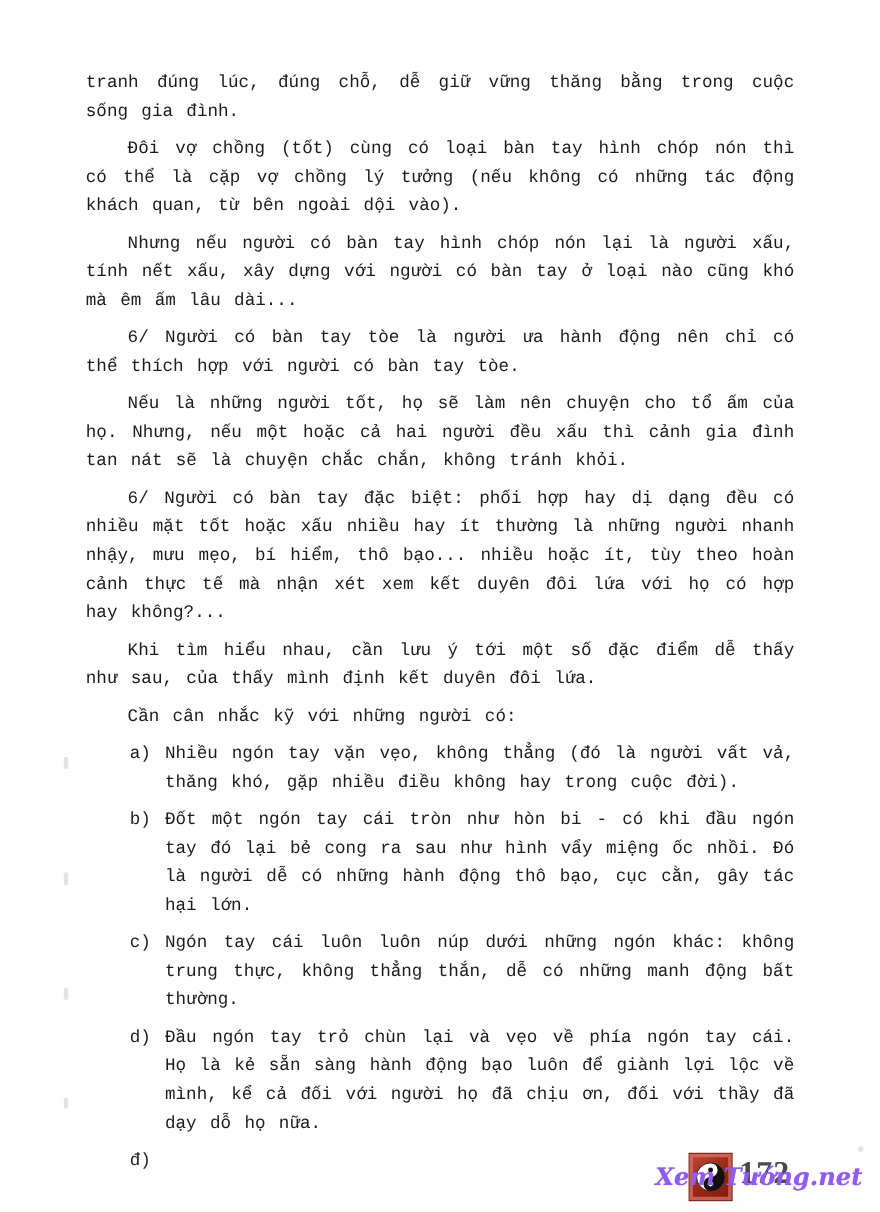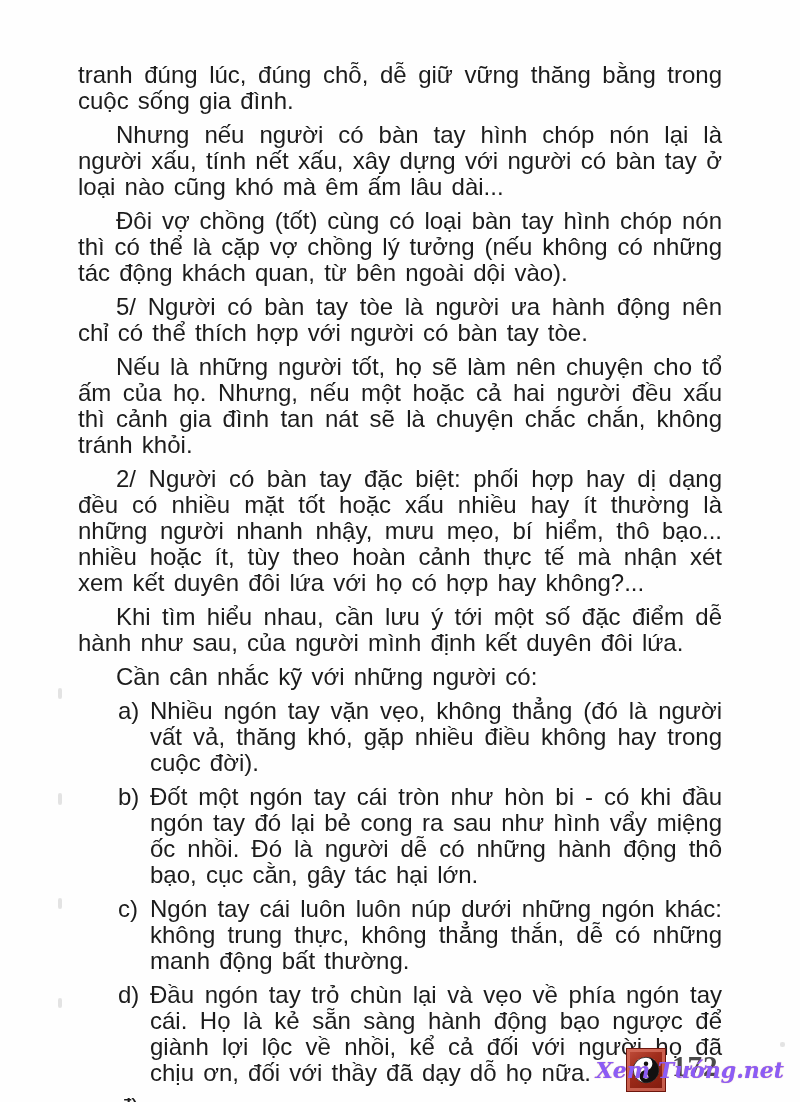--- a/index.html
+++ b/index.html
@@ -11,22 +11,22 @@
     height: 1102px;
     background: #fefefe;
     position: relative;
     overflow: hidden;
   }
   .page {
     position: absolute;
     left: 78px;
     top: 62px;
     width: 644px;
-    font-family: Liberation Sans, sans-serif;
-    font-size: 24px;
+    font-family: Liberation Mono, monospace;
+    font-size: 16px;
     line-height: 26px;
     color: #1c1c1c;
     text-align: justify;
     word-spacing: 2.5px;
   }
   p.para {
     margin: 0 0 8px 0;
     text-indent: 38px;
   }
   p.para.continued {
@@ -106,43 +106,43 @@
   .scan-mark.m3 { left: 58px; top: 898px; height: 11px; }
   .scan-mark.m4 { left: 58px; top: 998px; height: 10px; }
   .scan-mark.m5 { left: 780px; top: 1042px; height: 5px; width: 5px; }
 </style>
 </head>
 <body>
 
 <div class="page">
 
   <p class="para continued">tranh đúng lúc, đúng chỗ, dễ giữ vững thăng bằng trong cuộc sống gia đình.</p>
+  <p class="para">Đôi vợ chồng (tốt) cùng có loại bàn tay hình chóp nón thì có thể là cặp vợ chồng lý tưởng (nếu không có những tác động khách quan, từ bên ngoài dội vào).</p>
   <p class="para">Nhưng nếu người có bàn tay hình chóp nón lại là người xấu, tính nết xấu, xây dựng với người có bàn tay ở loại nào cũng khó mà êm ấm lâu dài...</p>
-  <p class="para">Đôi vợ chồng (tốt) cùng có loại bàn tay hình chóp nón thì có thể là cặp vợ chồng lý tưởng (nếu không có những tác động khách quan, từ bên ngoài dội vào).</p>
-  <p class="para">5/ Người có bàn tay tòe là người ưa hành động nên chỉ có thể thích hợp với người có bàn tay tòe.</p>
+  <p class="para">6/ Người có bàn tay tòe là người ưa hành động nên chỉ có thể thích hợp với người có bàn tay tòe.</p>
   <p class="para">Nếu là những người tốt, họ sẽ làm nên chuyện cho tổ ấm của họ. Nhưng, nếu một hoặc cả hai người đều xấu thì cảnh gia đình tan nát sẽ là chuyện chắc chắn, không tránh khỏi.</p>
-  <p class="para">2/ Người có bàn tay đặc biệt: phối hợp hay dị dạng đều có nhiều mặt tốt hoặc xấu nhiều hay ít thường là những người nhanh nhậy, mưu mẹo, bí hiểm, thô bạo... nhiều hoặc ít, tùy theo hoàn cảnh thực tế mà nhận xét xem kết duyên đôi lứa với họ có hợp hay không?...</p>
-  <p class="para">Khi tìm hiểu nhau, cần lưu ý tới một số đặc điểm dễ hành như sau, của người mình định kết duyên đôi lứa.</p>
+  <p class="para">6/ Người có bàn tay đặc biệt: phối hợp hay dị dạng đều có nhiều mặt tốt hoặc xấu nhiều hay ít thường là những người nhanh nhậy, mưu mẹo, bí hiểm, thô bạo... nhiều hoặc ít, tùy theo hoàn cảnh thực tế mà nhận xét xem kết duyên đôi lứa với họ có hợp hay không?...</p>
+  <p class="para">Khi tìm hiểu nhau, cần lưu ý tới một số đặc điểm dễ thấy như sau, của thấy mình định kết duyên đôi lứa.</p>
   <p class="para">Cần cân nhắc kỹ với những người có:</p>
 
   <div class="list-item">
     <span class="marker">a)</span>
     <span>Nhiều ngón tay vặn vẹo, không thẳng (đó là người vất vả, thăng khó, gặp nhiều điều không hay trong cuộc đời).</span>
   </div>
   <div class="list-item">
     <span class="marker">b)</span>
     <span>Đốt một ngón tay cái tròn như hòn bi - có khi đầu ngón tay đó lại bẻ cong ra sau như hình vẩy miệng ốc nhồi. Đó là người dễ có những hành động thô bạo, cục cằn, gây tác hại lớn.</span>
   </div>
   <div class="list-item">
     <span class="marker">c)</span>
     <span>Ngón tay cái luôn luôn núp dưới những ngón khác: không trung thực, không thẳng thắn, dễ có những manh động bất thường.</span>
   </div>
   <div class="list-item">
     <span class="marker">d)</span>
-    <span>Đầu ngón tay trỏ chùn lại và vẹo về phía ngón tay cái. Họ là kẻ sẵn sàng hành động bạo ngược để giành lợi lộc về nhồi, kể cả đối với người họ đã chịu ơn, đối với thầy đã dạy dỗ họ nữa.</span>
+    <span>Đầu ngón tay trỏ chùn lại và vẹo về phía ngón tay cái. Họ là kẻ sẵn sàng hành động bạo luôn để giành lợi lộc về mình, kể cả đối với người họ đã chịu ơn, đối với thầy đã dạy dỗ họ nữa.</span>
   </div>
   <div class="list-item">
     <span class="marker">đ)</span>
   </div>
 
 </div>
 
 <div class="scan-mark m1"></div>
 <div class="scan-mark m2"></div>
 <div class="scan-mark m3"></div>

